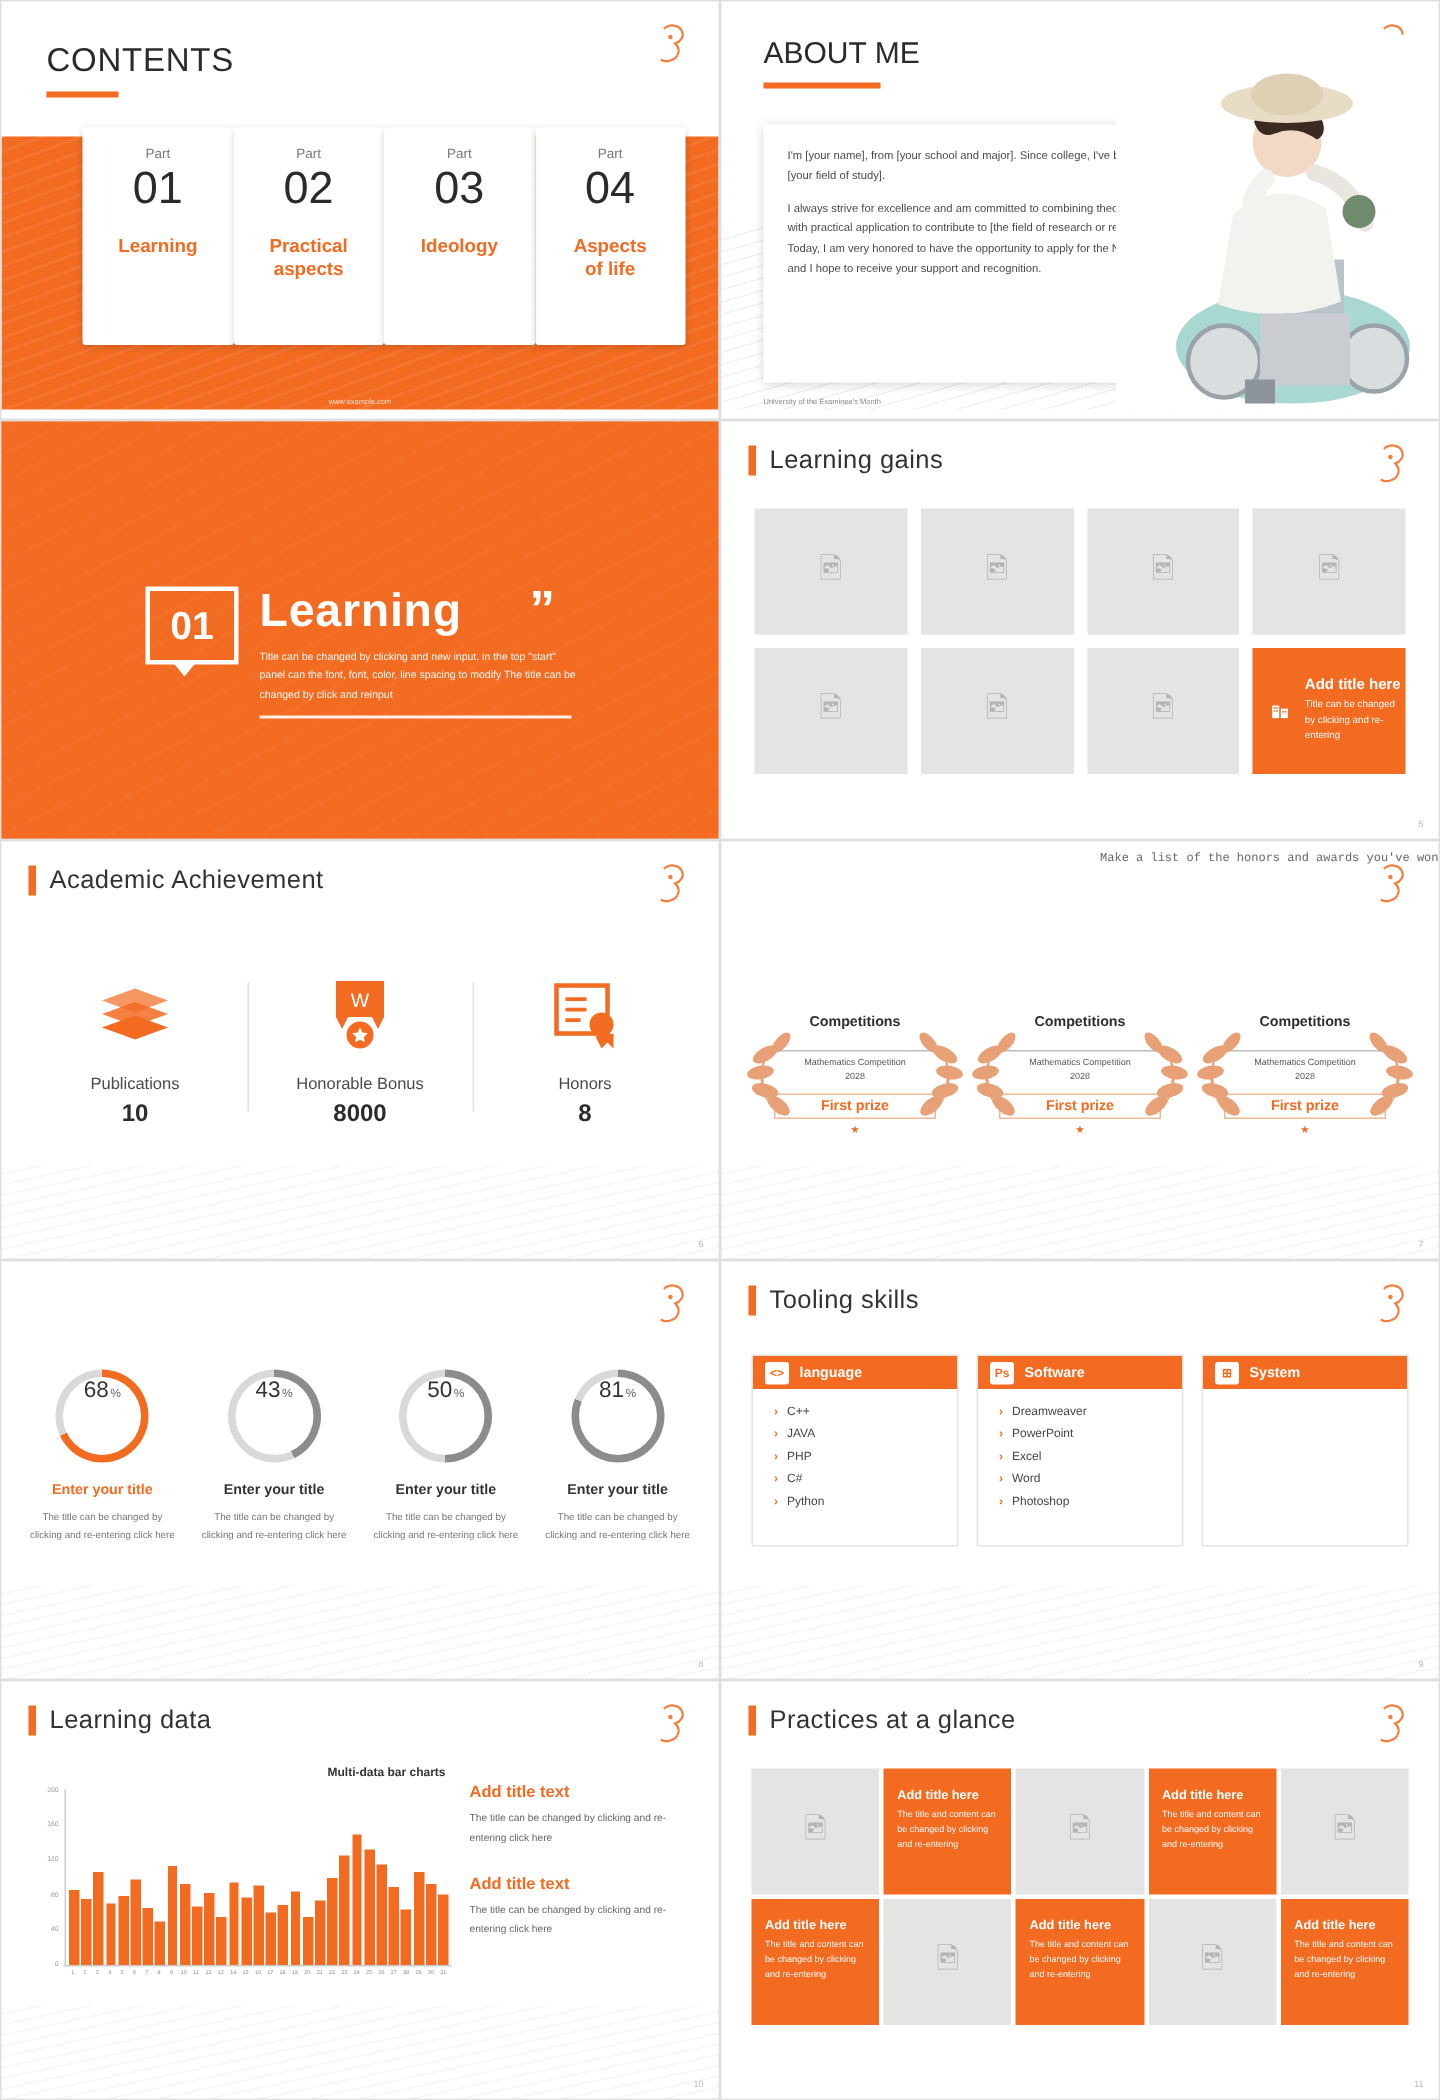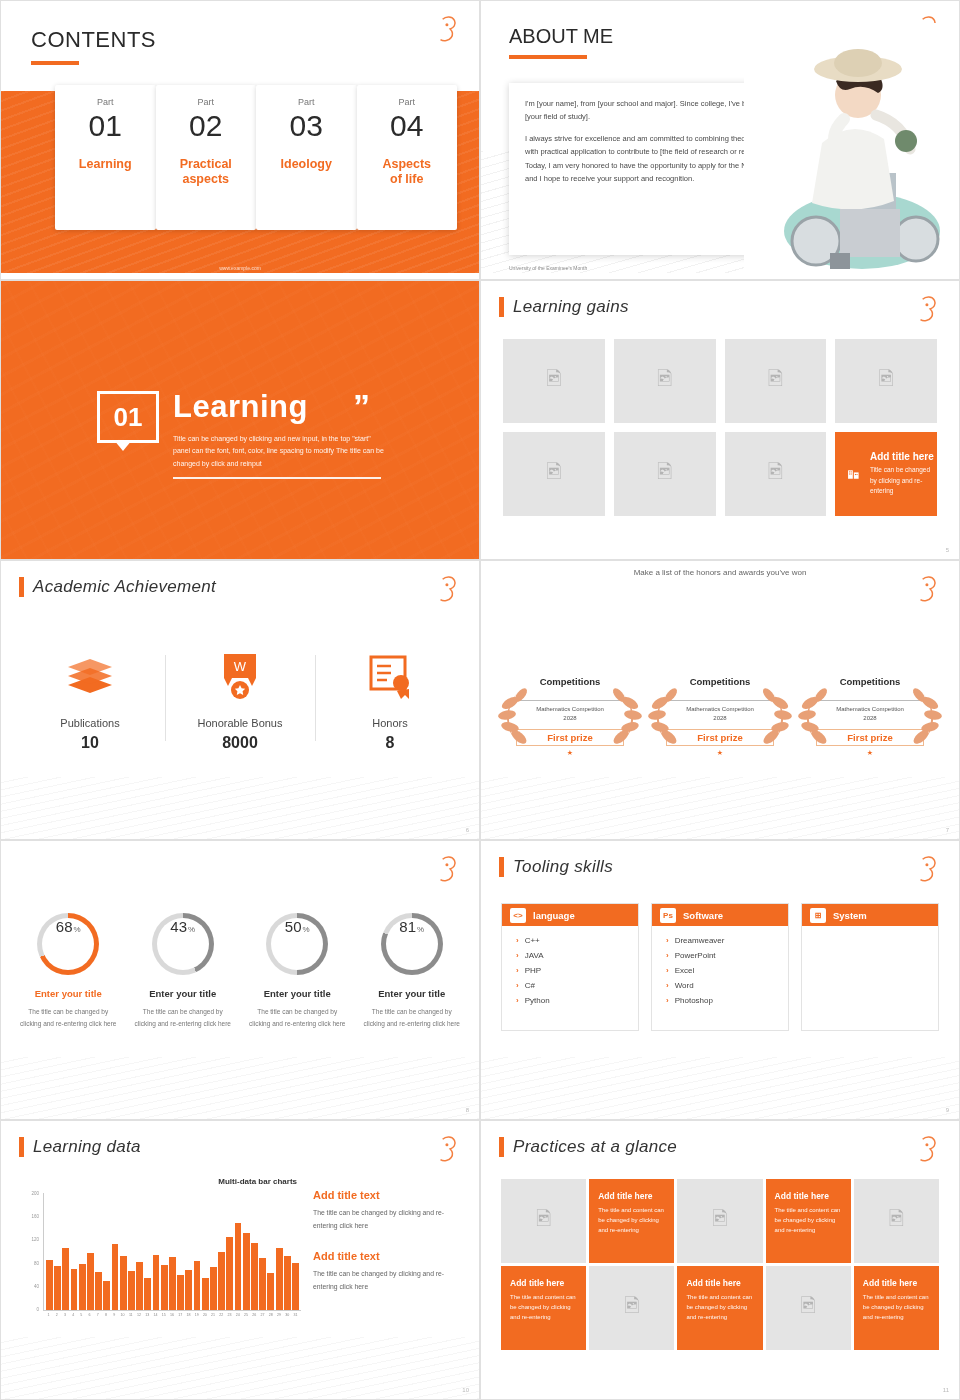--- a/index.html
+++ b/index.html
@@ -18,21 +18,20 @@
   .slide {
     position: relative;
     background: #ffffff;
     overflow: hidden;
     border: 1px solid #e0e0e0;
   }
   
   .sl-head {
     display: flex; align-items: flex-start;
     padding: 16px 0 0 18px;
-    font-style: italic;
   }
   .sl-bar {
     width: 5px; height: 20px; background: #f26b21; margin-right: 9px;
   }
   .sl-title { font-size: 17px; color: #333; letter-spacing: .3px; }
   .corner-logo {
     position: absolute; top: 14px; right: 18px;
     width: 26px; height: 30px; opacity: .85;
   }
   .pg-num {
@@ -156,21 +155,21 @@
   .s5-col + .s5-col::before {
     content: ""; position: absolute; left: 0; top: 6px; width: 1px; height: 86px;
     background: #e2e2e2;
   }
   .s5-ic { color: #f26b21; height: 56px; display:flex; align-items:center; justify-content:center; }
   .s5-lbl { font-size: 11px; color: #4a4a4a; margin-top: 12px; }
   .s5-val { font-size: 16px; color: #2c2c2c; font-weight: bold; margin-top: 5px; }
 
   
   .s6-h { text-align: center; margin-top: 26px; font-size: 16px; color: #2c2c2c; font-weight: bold; }
-  .s6-sub { text-align: center; font-size: 8px; color: #666; margin-top: 7px; }
+  .s6-sub { text-align: right; font-size: 8px; color: #666; margin-top: 7px; font-family: Liberation Mono, monospace; }
   .s6-row { position: absolute; left: 18px; right: 18px; top: 112px;
     display: grid; grid-template-columns: repeat(3, 1fr); gap: 8px; }
   .laurel { position: relative; height: 86px; display:flex; align-items:center; justify-content:center; }
   .laurel .mid { text-align: center; width: 108px; }
   .lr-t { font-size: 9.5px; font-weight: bold; color: #2d2d2d; border-bottom: 1px solid #bbb; padding-bottom: 13px; }
   .lr-s { font-size: 6px; color: #555; margin-top: 4px; line-height: 1.5; }
   .lr-p { font-size: 9.5px; font-weight: bold; color: #f26b21; margin-top: 6px;
           border: 1px solid #f0b98f; padding: 2px 0; }
   .lr-star { color: #f26b21; font-size: 7px; margin-top: 3px; }
 

